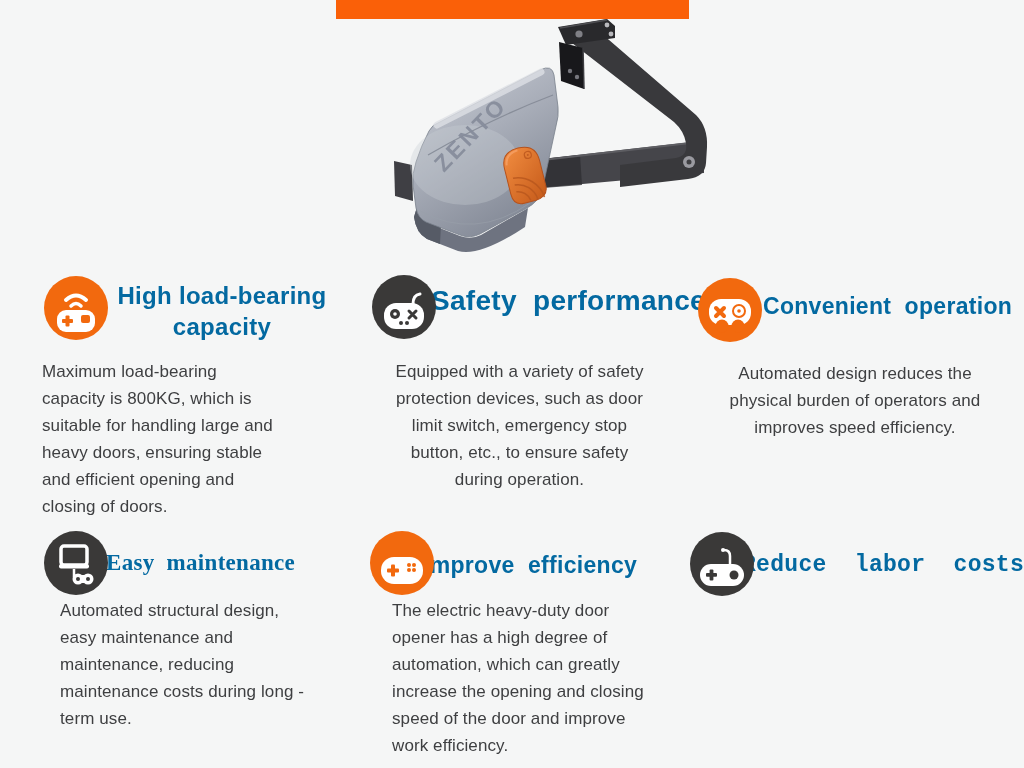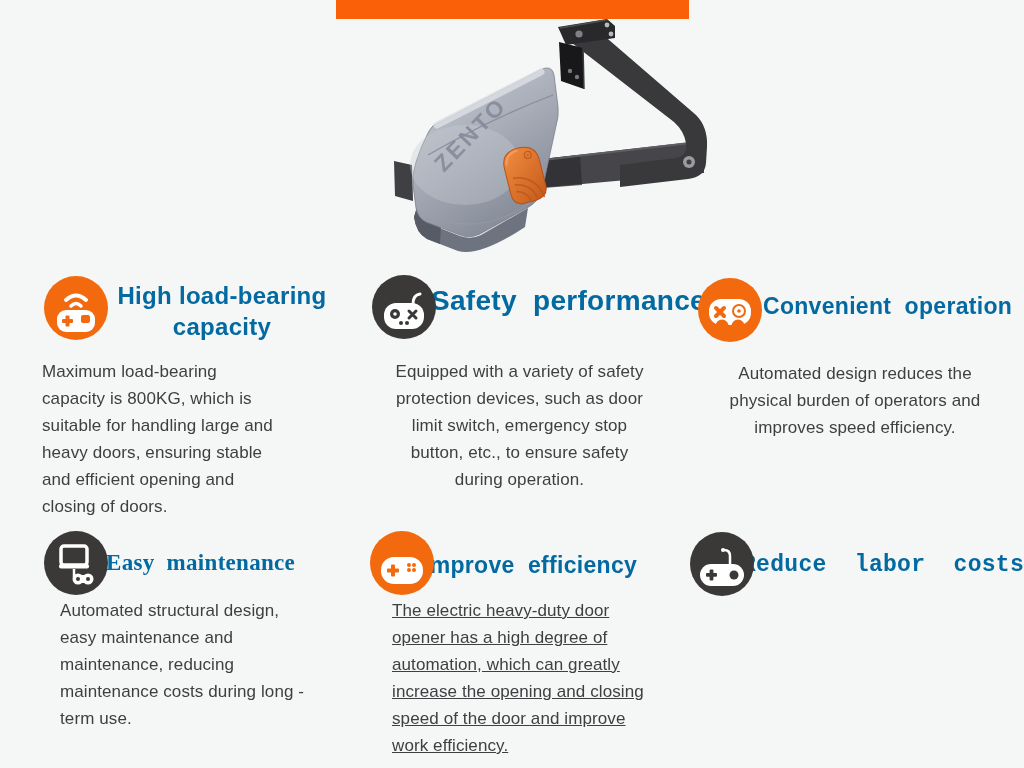--- a/index.html
+++ b/index.html
@@ -45,21 +45,21 @@
   .f3 .body{left:34px;top:88px;width:252px;text-align:center;}
 
   .f4{left:42px;top:528px;width:310px;height:240px;}
   .f4 .icon-circle{left:2px;top:3px;}
   .f4 .title{left:64px;top:22px;font-size:23px;font-family:Liberation Serif, serif;}
   .f4 .body{left:18px;top:69px;width:248px;}
 
   .f5{left:368px;top:528px;width:310px;height:240px;}
   .f5 .icon-circle{left:2px;top:3px;}
   .f5 .title{left:55px;top:24px;font-size:23px;}
-  .f5 .body{left:24px;top:69px;width:262px;text-decoration:underline;}
+  .f5 .body{left:24px;top:69px;width:262px;}
 
   .f6{left:688px;top:528px;width:336px;height:240px;}
   .f6 .icon-circle{left:2px;top:4px;}
   .f6 .title{left:54px;top:24px;font-size:23px;font-family:Liberation Mono, monospace;}
   .f6 .body{left:50px;top:77px;width:250px;}
 </style>
 </head>
 <body>
 
 <div class="stage">

